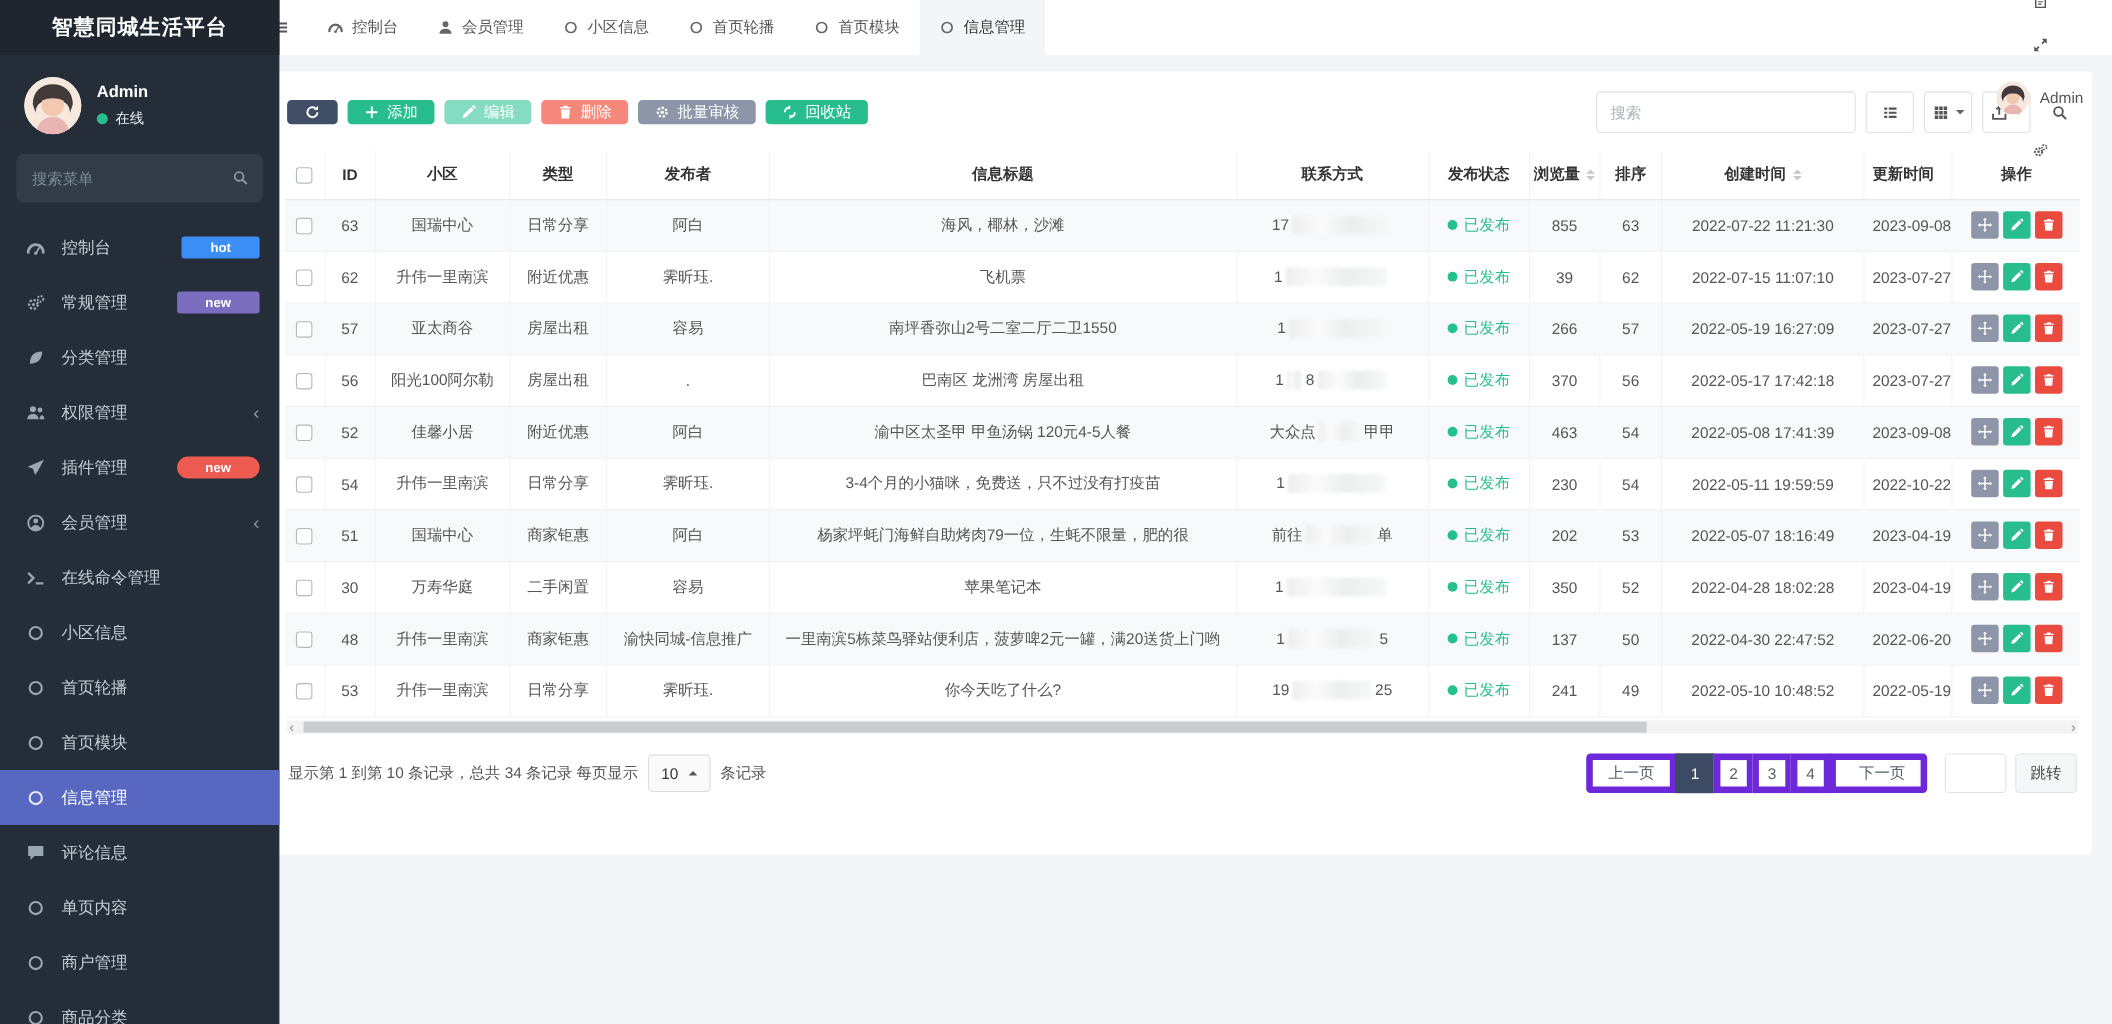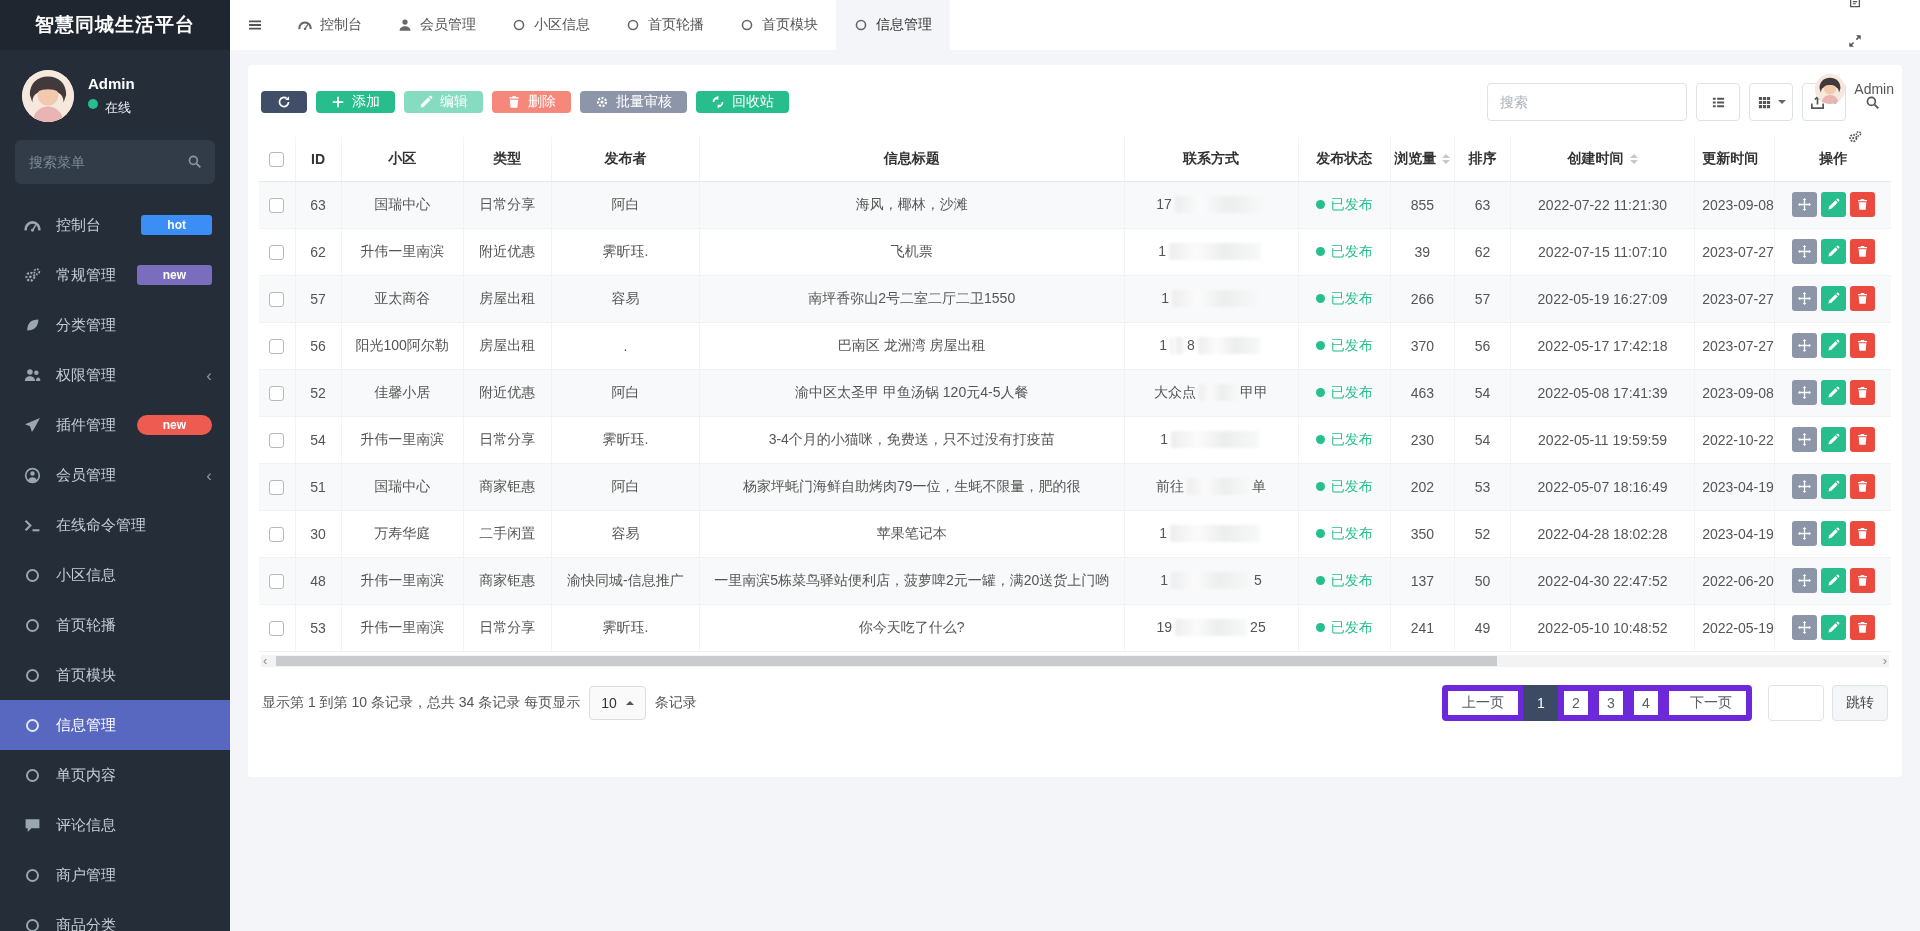--- a/index.html
+++ b/index.html
@@ -1,28 +1,28 @@
 <!DOCTYPE html>
 <html><head>
 <meta charset="utf-8">
 <style>
   * { margin:0; padding:0; box-sizing:border-box; }
   html,body { width:1920px; height:931px; overflow:hidden; font-family:"Liberation Sans","DejaVu Sans",sans-serif; background:#f3f5f8; }
   svg { display:block; }
 
   
-  .sidebar { position:fixed; left:0; top:0; width:230px; height:100%; background:#252e38; z-index:10; }
+  .sidebar { position:fixed; left:0; top:0; width:254px; height:100%; background:#252e38; z-index:10; }
   .logo { height:50px; background:#1f2630; color:#fff; font-size:19px; font-weight:bold; display:flex; align-items:center; justify-content:center; letter-spacing:1px; }
   .user-panel { display:flex; align-items:center; gap:14px; padding:20px 22px 14px; }
   .avatar { width:52px; height:52px; border-radius:50%; overflow:hidden; display:inline-block; flex:none; background:#f7e8de; }
   .avatar.sm { width:30px; height:30px; }
   .avatar svg { width:100%; height:100%; }
   .user-meta { color:#fff; }
   .user-name { font-size:15px; font-weight:bold; margin-bottom:7px; }
-  .user-status { font-size:13px; color:#e8edf2; display:flex; align-items:flex-start; gap:7px; }
+  .user-status { font-size:13px; color:#e8edf2; display:flex; align-items:center; gap:7px; }
   .status-dot { width:10px; height:10px; border-radius:50%; background:#27bd8d; display:inline-block; }
   .menu-search { position:relative; margin:4px 15px 16px; }
   .menu-search input { width:100%; height:44px; background:#313c48; border:none; border-radius:6px; color:#cfd6dd; font-size:14px; padding:0 38px 0 14px; outline:none; }
   .menu-search input::placeholder { color:#7e8b97; }
   .menu-search .sico { position:absolute; right:13px; top:14px; color:#8a95a1; }
   .menu-search .sico svg { width:15px; height:15px; fill:currentColor; }
   .menu-item { height:50px; display:flex; align-items:center; padding:0 18px 0 24px; color:#c4cdd5; font-size:15px; cursor:pointer; }
   .menu-item .mico { width:20px; margin-right:12px; color:#9aa6b1; flex:none; }
   .menu-item .mico svg { width:17px; height:17px; fill:currentColor; }
   .menu-item.active { background:#5868c0; color:#fff; }
@@ -55,21 +55,21 @@
   .toolbar { display:flex; align-items:center; justify-content:space-between; margin-bottom:16px; padding:0 2px; }
   .toolbar-left { display:flex; gap:9px; }
   .btn { display:inline-flex; align-items:center; gap:7px; height:22px; padding:0 15px; border-radius:4px; color:#fff; font-size:14px; border:none; cursor:pointer; }
   .btn .bico svg { width:14px; height:14px; fill:currentColor; }
   .btn.dark { background:#414e67; padding:0 16px; }
   .btn.green { background:#27bd8d; }
   .btn.green-light { background:#86dcc0; }
   .btn.red-light { background:#f5887b;text-align:right; }
   .btn.gray { background:#8d95a9; }
   .toolbar-right { display:flex; align-items:center; }
-  .tsearch input { width:200px; height:38px; border:1px solid #dde2e6; border-radius:4px; padding:0 12px; font-size:14px; color:#555; outline:none;margin-left:38px; }
+  .tsearch input { width:236px; height:38px; border:1px solid #dde2e6; border-radius:4px; padding:0 12px; font-size:14px; color:#555; outline:none;margin-left:38px; }
   .tsearch input::placeholder { color:#aab2ba; }
   .tool-btn { height:38px; min-width:44px; border:1px solid #dde2e6; background:#fff; color:#555; display:inline-flex; align-items:center; justify-content:center; gap:6px; border-radius:4px; margin-left:9px; cursor:pointer; }
   .tool-btn .bico svg { width:15px; height:15px; fill:currentColor; }
   .tool-btn.plain { border:none; background:transparent; min-width:34px; }
   .caret { width:0; height:0; border-top:4px solid #666; border-left:4px solid transparent; border-right:4px solid transparent; display:inline-block; }
   .caret.up { border-top:none; border-bottom:4px solid #555; }
 
   
   table { width:100%; border-collapse:collapse; table-layout:fixed; font-size:14px; color:#555; }
   th { font-weight:bold; color:#333; height:44px; background:#fff; border-bottom:1px solid #e6e8ea; border-right:1px solid #f1f3f5; white-space:nowrap; overflow:hidden; }
@@ -248,32 +248,32 @@
     <span class="mico">
             <svg viewBox="0 0 16 16">
               <circle cx="8" cy="8" r="5.2" fill="none" stroke="currentColor" stroke-width="1.8"></circle>
             </svg>
           </span>
     <span class="mlabel">信息管理</span>
         </div>
         <div class="menu-item">
     <span class="mico">
             <svg viewBox="0 0 16 16">
+              <path d="M1.5 2h13v8.5H7L3.5 14v-3.5h-2z"></path>
+            </svg>
+          </span>
+    <span class="mlabel">评论信息</span>
+        </div>
+        <div class="menu-item">
+    <span class="mico">
+            <svg viewBox="0 0 16 16">
               <circle cx="8" cy="8" r="5.2" fill="none" stroke="currentColor" stroke-width="1.8"></circle>
             </svg>
           </span>
     <span class="mlabel">单页内容</span>
-        </div>
-        <div class="menu-item">
-    <span class="mico">
-            <svg viewBox="0 0 16 16">
-              <path d="M1.5 2h13v8.5H7L3.5 14v-3.5h-2z"></path>
-            </svg>
-          </span>
-    <span class="mlabel">评论信息</span>
         </div>
         <div class="menu-item">
     <span class="mico">
             <svg viewBox="0 0 16 16">
               <circle cx="8" cy="8" r="5.2" fill="none" stroke="currentColor" stroke-width="1.8"></circle>
             </svg>
           </span>
     <span class="mlabel">商户管理</span>
         </div>
         <div class="menu-item">

